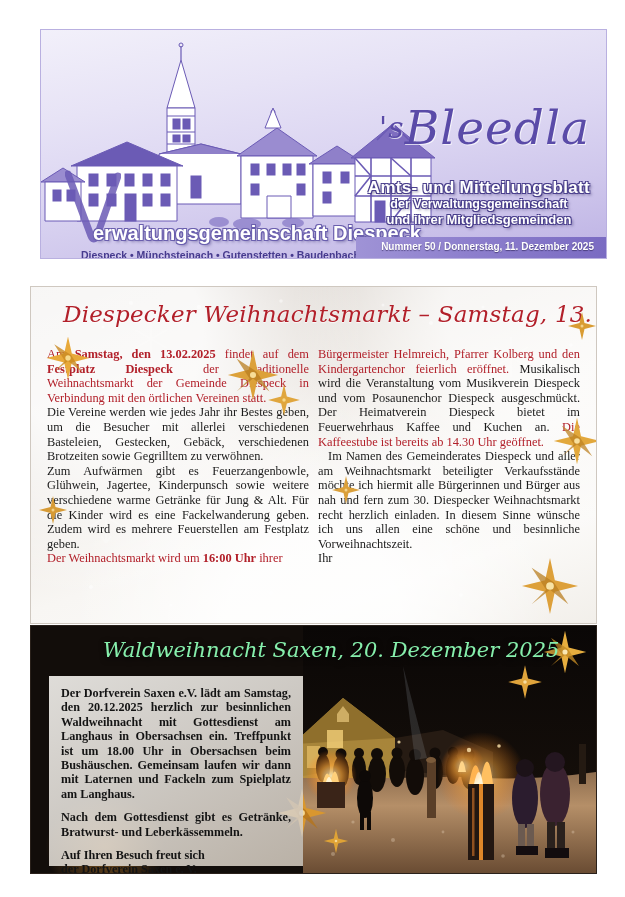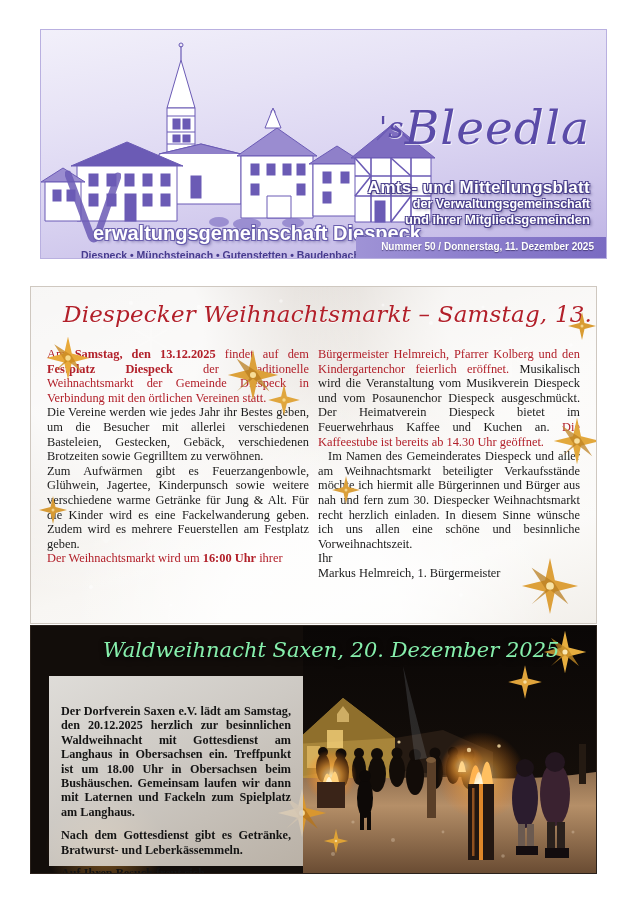--- a/index.html
+++ b/index.html
@@ -40,21 +40,21 @@
     font-size:47px;
     color:#5a4ba8;
     letter-spacing:1px;
     text-shadow:1px 1px 0 rgba(255,255,255,.7);
     white-space:nowrap;
     z-index:4;
   }
   .bleedla .apos{font-size:30px;vertical-align:6px;}
 
   .amts{
-    position:absolute;right:16px;top:148px;text-align:right;z-index:4;
+    position:absolute;right:16px;top:148px;text-align:center;z-index:4;
     color:#ffffff;
     font-family:"Liberation Sans",sans-serif;
     font-weight:bold;
     text-shadow:
       1px 1px 0 #4a3f8c, -1px 1px 0 #4a3f8c, 1px -1px 0 #4a3f8c, -1px -1px 0 #4a3f8c,
       2px 2px 3px rgba(40,30,90,.55);
   }
   .amts .l1{font-size:17px;line-height:19px;letter-spacing:.3px;}
   .amts .l2{font-size:12.5px;line-height:15px;}
   .amts .l3{font-size:13px;line-height:15px;}
@@ -137,21 +137,21 @@
     position:absolute;left:72px;top:12px;
     font-family:"DejaVu Serif",serif;
     font-style:italic;font-size:21px;color:#86efac;
     white-space:nowrap;z-index:8;
     text-shadow:0 2px 6px rgba(0,0,0,.9);
   }
   .notice{
     position:absolute;left:18px;top:50px;width:254px;height:190px;
     background:linear-gradient(150deg,rgba(238,236,232,.93) 0%,rgba(226,222,216,.9) 45%,rgba(209,200,188,.88) 100%);
     z-index:7;
-    padding:28px 12px;
+    padding:10px 12px;
     box-sizing:border-box;
   }
   .notice p{
     margin:0;
     font-family:"Liberation Serif",serif;
     font-weight:bold;
     font-size:12.2px;line-height:14.4px;
     color:#141414;text-align:justify;
   }
   .notice p + p{margin-top:9px;}
@@ -315,36 +315,35 @@
         </g>
       </g>
     </svg>
   </div>
 
   <div class="title">Diespecker Weihnachtsmarkt – Samstag, 13. Dezember 2025</div>
 
   <div class="cols">
     <div class="col left">
       <p>
-        <span class="red">Am </span><span class="red b">Samstag, den 13.12.2025</span><span class="red"> findet auf dem </span><span class="red b">Festplatz Diespeck</span><span class="red"> der traditionelle Weihnachtsmarkt der Gemeinde Diespeck in Verbindung mit den örtlichen Vereinen statt.</span>
+        <span class="red">Am </span><span class="red b">Samstag, den 13.02.2025</span><span class="red"> findet auf dem </span><span class="red b">Festplatz Diespeck</span><span class="red"> der traditionelle Weihnachtsmarkt der Gemeinde Diespeck in Verbindung mit den örtlichen Vereinen statt.</span>
       </p>
       <p>Die Vereine werden wie jedes Jahr ihr Bestes geben, um die Besucher mit allerlei verschiedenen Basteleien, Gestecken, Gebäck, verschiedenen Brotzeiten sowie Gegrilltem zu verwöhnen.</p>
       <p>Zum Aufwärmen gibt es Feuerzangenbowle, Glühwein, Jagertee, Kinderpunsch sowie weitere verschiedene warme Getränke für Jung &amp; Alt. Für die Kinder wird es eine Fackelwanderung geben. Zudem wird es mehrere Feuerstellen am Festplatz geben.</p>
       <p>
         <span class="red">Der Weihnachtsmarkt wird um </span><span class="red b">16:00 Uhr</span><span class="red"> ihrer</span>
       </p>
     </div>
 
     <div class="col">
       <p>
         <span class="red">Bürgermeister Helmreich, Pfarrer Kolberg und den Kindergartenchor feierlich eröffnet.</span><span> Musikalisch wird die Veranstaltung vom Musikverein Diespeck und vom Posaunenchor Diespeck ausgeschmückt. Der Heimatverein Diespeck bietet im Feuerwehrhaus Kaffee und Kuchen an. </span><span class="red">Die Kaffeestube ist bereits ab 14.30 Uhr geöffnet.</span>
       </p>
       <p style="text-indent:10px">Im Namen des Gemeinderates Diespeck und aller am Weihnachtsmarkt beteiligter Verkaufsstände möchte ich hiermit alle Bürgerinnen und Bürger aus nah und fern zum 30. Diespecker Weihnachtsmarkt recht herzlich einladen. In diesem Sinne wünsche ich uns allen eine schöne und besinnliche Vorweihnachtszeit.</p>
       <p>Ihr</p>
-      <p>Markus Helmreich, 1. Bürgermeister</p>
     </div>
     <div style="clear:both"></div>
   </div>
 
   <div class="star" style="left:14px;top:48px;">
     <svg width="46" height="46" viewBox="0 0 60 60">
         <g transform="translate(30,30)">
       <path d="M0 -28 L5 -6 L28 0 L5 6 L0 28 L-5 6 L-28 0 L-5 -6 Z" fill="#e8a93a"></path>
       <path d="M18 -18 L4 -4 L18 18 L0 4 L-18 18 L-4 4 L-18 -18 L4 -4 Z" fill="#c98a22" opacity=".8"></path>
       <circle cx="0" cy="0" r="3.5" fill="#f6d98a"></circle>

